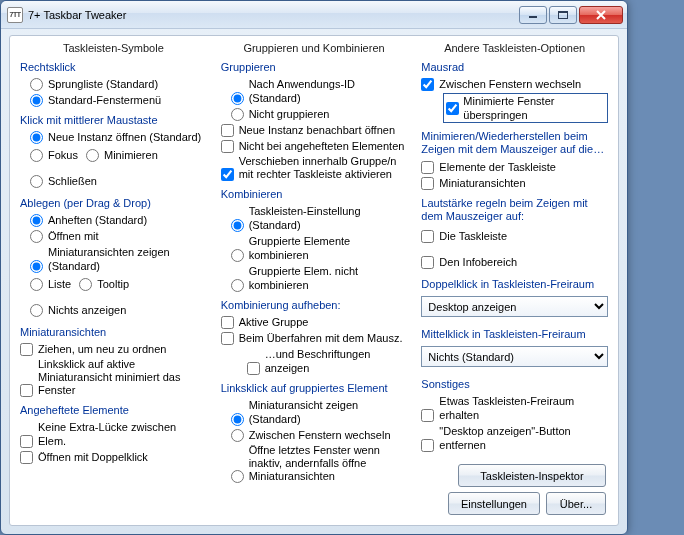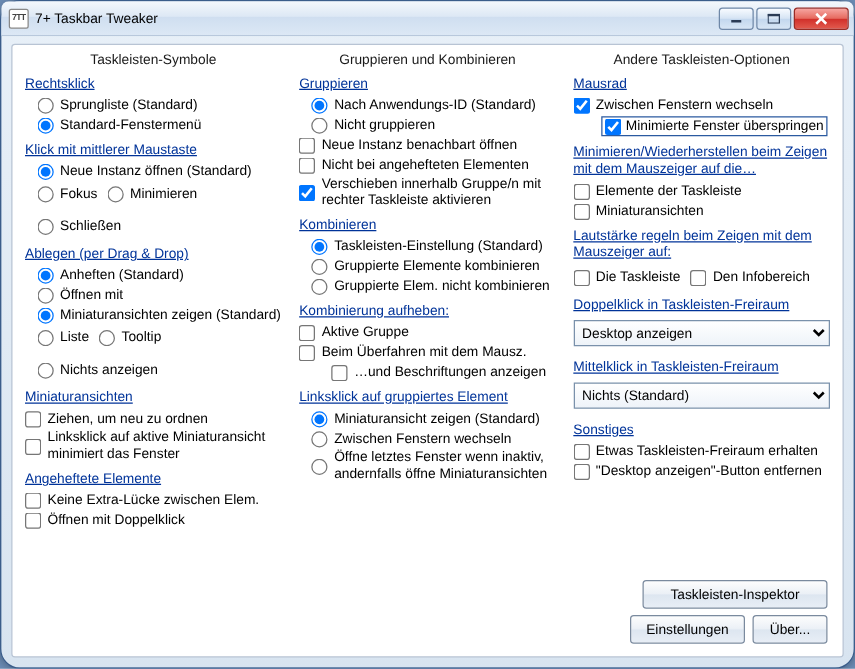--- a/index.html
+++ b/index.html
@@ -7,25 +7,25 @@
     margin: 0;
     padding: 0;
     font-family: "Segoe UI", Tahoma, sans-serif;
     font-size: 11px;
     background: #6b8cb5;
     width: 684px;
     height: 535px;
     overflow: hidden;
   }
   .window {
-    width: 684px;
+    width: 628px;
     height: 535px;
     background: linear-gradient(180deg, #e8f0f8 0%, #d8e4f0 100%);
     border: 1px solid #3b5d8a;
-    border-radius: 16px;
+    border-radius: 6px;
     box-shadow: 0 0 8px rgba(0,0,0,0.35);
     position: relative;
   }
   .titlebar {
     height: 28px;
     background: linear-gradient(180deg, #f4f8fc 0%, #dde8f5 45%, #cfdef0 46%, #dce8f5 100%);
     border-bottom: 1px solid #b8c8dc;
     border-radius: 6px 6px 0 0;
     display: flex;
     align-items: center;
@@ -88,26 +88,25 @@
   }
   .col { flex: 1; min-width: 0; }
   .col-header {
     text-align: center;
     color: #1a1a1a;
     margin-bottom: 7px;
   }
   .section-title {
     color: #003399;
     margin: 7px 0 4px 0;
-    text-decoration: underline;
   }
   .section-title.first { margin-top: 2px; }
   .opt {
     display: flex;
-    align-items: center;
+    align-items: flex-end;
     gap: 5px;
     margin: 2px 0 2px 10px;
     line-height: 14px;
   }
   .opt.noindent { margin-left: 0; }
   .opt input { margin: 0; width: 13px; height: 13px; flex-shrink: 0; }
   .opt label { cursor: default; }
   .opt.indent2 { margin-left: 26px; }
   .row-opts {
     display: flex;

